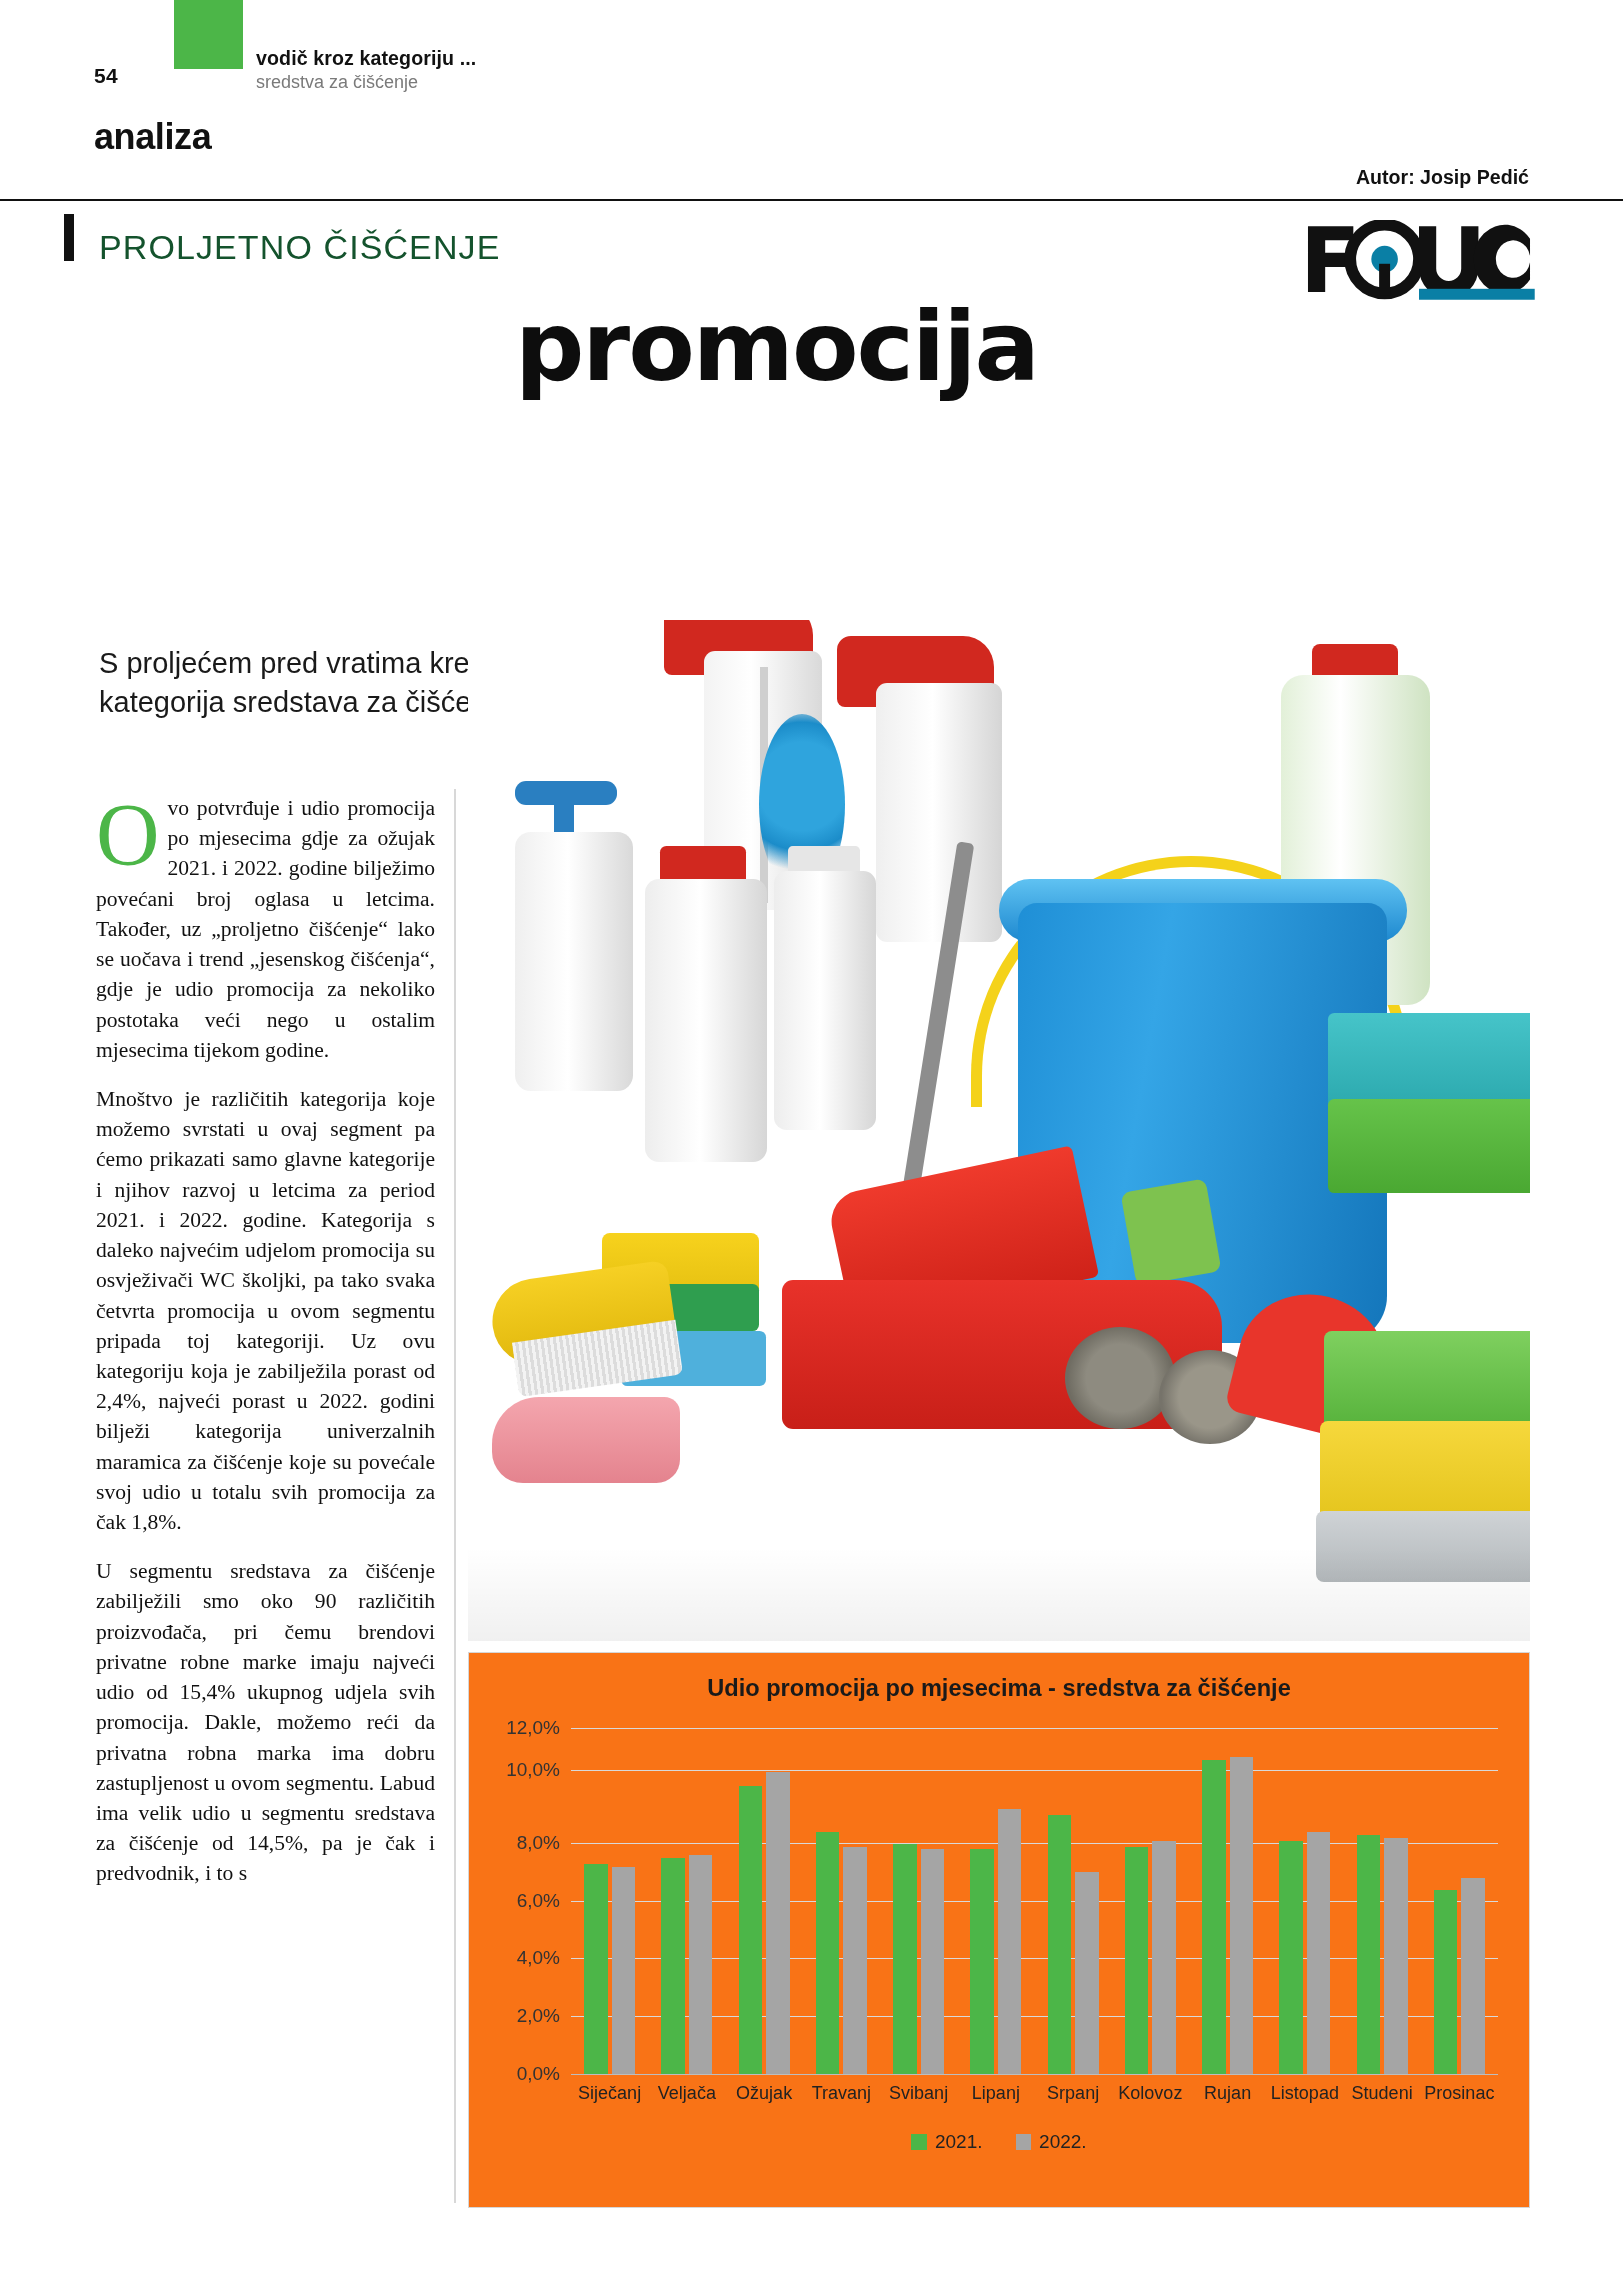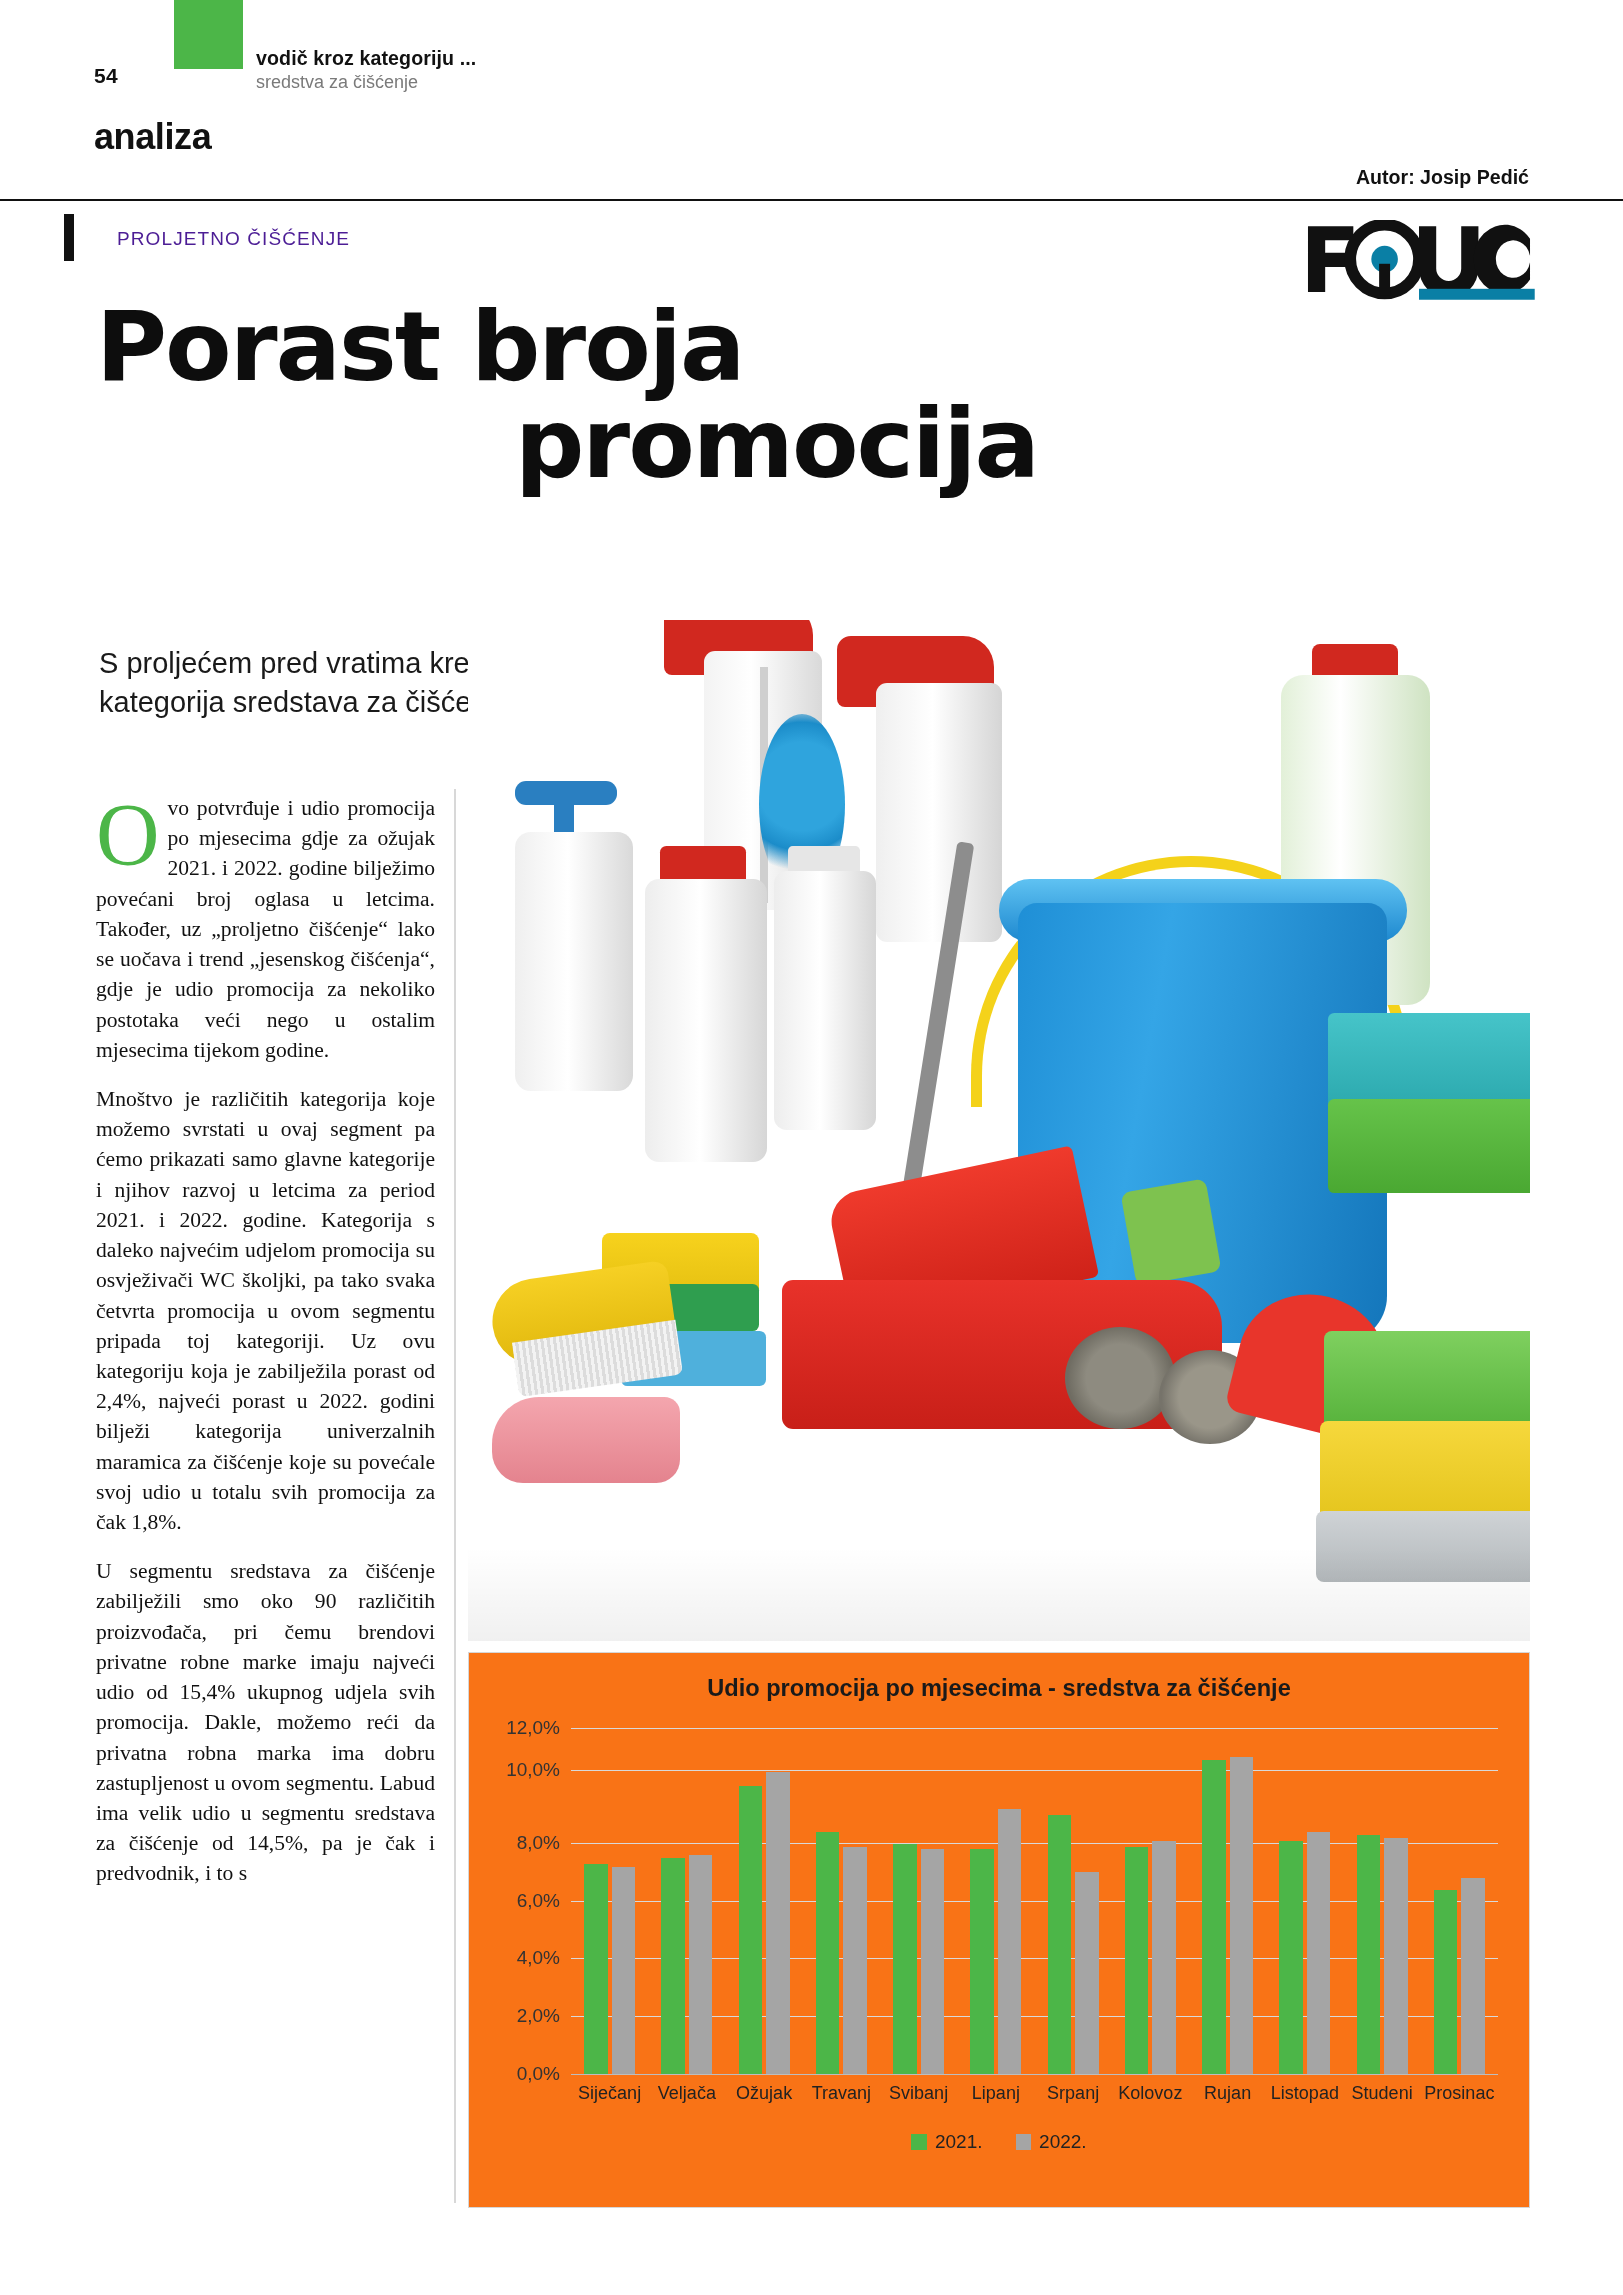--- a/index.html
+++ b/index.html
@@ -73,24 +73,23 @@
   
   .overline-bar {
     position: absolute;
     left: 64px; top: 214px;
     width: 10.2px; height: 47px;
     background: #111;
   }
   .overline {
     position: absolute;
     left: 99px; top: 228px;
-    font-size: 19px;
-    color: #4c1d95;
+    font-size: 34px;
+    color: #14532d;
     letter-spacing: 1.1px;
-    margin-left: 18px;
   }
   .headline {
     position: absolute;
     left: 96px; top: 298px;
     width: 942px;
     font-size: 97px;
     line-height: 1.0;
     font-weight: bold;
     letter-spacing: -2px;
     color: #0d0d0d;
@@ -307,21 +306,20 @@
   <div class="header-subkicker">sredstva za čišćenje</div>
   <div class="section-title">analiza</div>
   <div class="author-line">Autor: Josip Pedić</div>
   <div class="header-rule"></div>
 </div>
 
 <div class="overline-bar"></div>
 <div class="overline">PROLJETNO ČIŠĆENJE</div>
 
 <div class="headline">
-  <span>Porast broja</span>
   <span class="l2">promocija</span>
 </div>
 
 <div class="standfirst">S proljećem pred vratima kreće i intenzivnije oglašavanje proizvoda iz kategorija sredstava za čišćenje.</div>
 
 <div class="focus-logo">
   <svg viewBox="0 0 300 110" width="236" height="86" aria-hidden="true">
     <g>
       <path d="M8 8 H66 V26 H30 V42 H60 V60 H30 V92 H8 Z" fill="#111"></path>
       <circle cx="106" cy="50" r="44" fill="none" stroke="#111" stroke-width="15"></circle>

